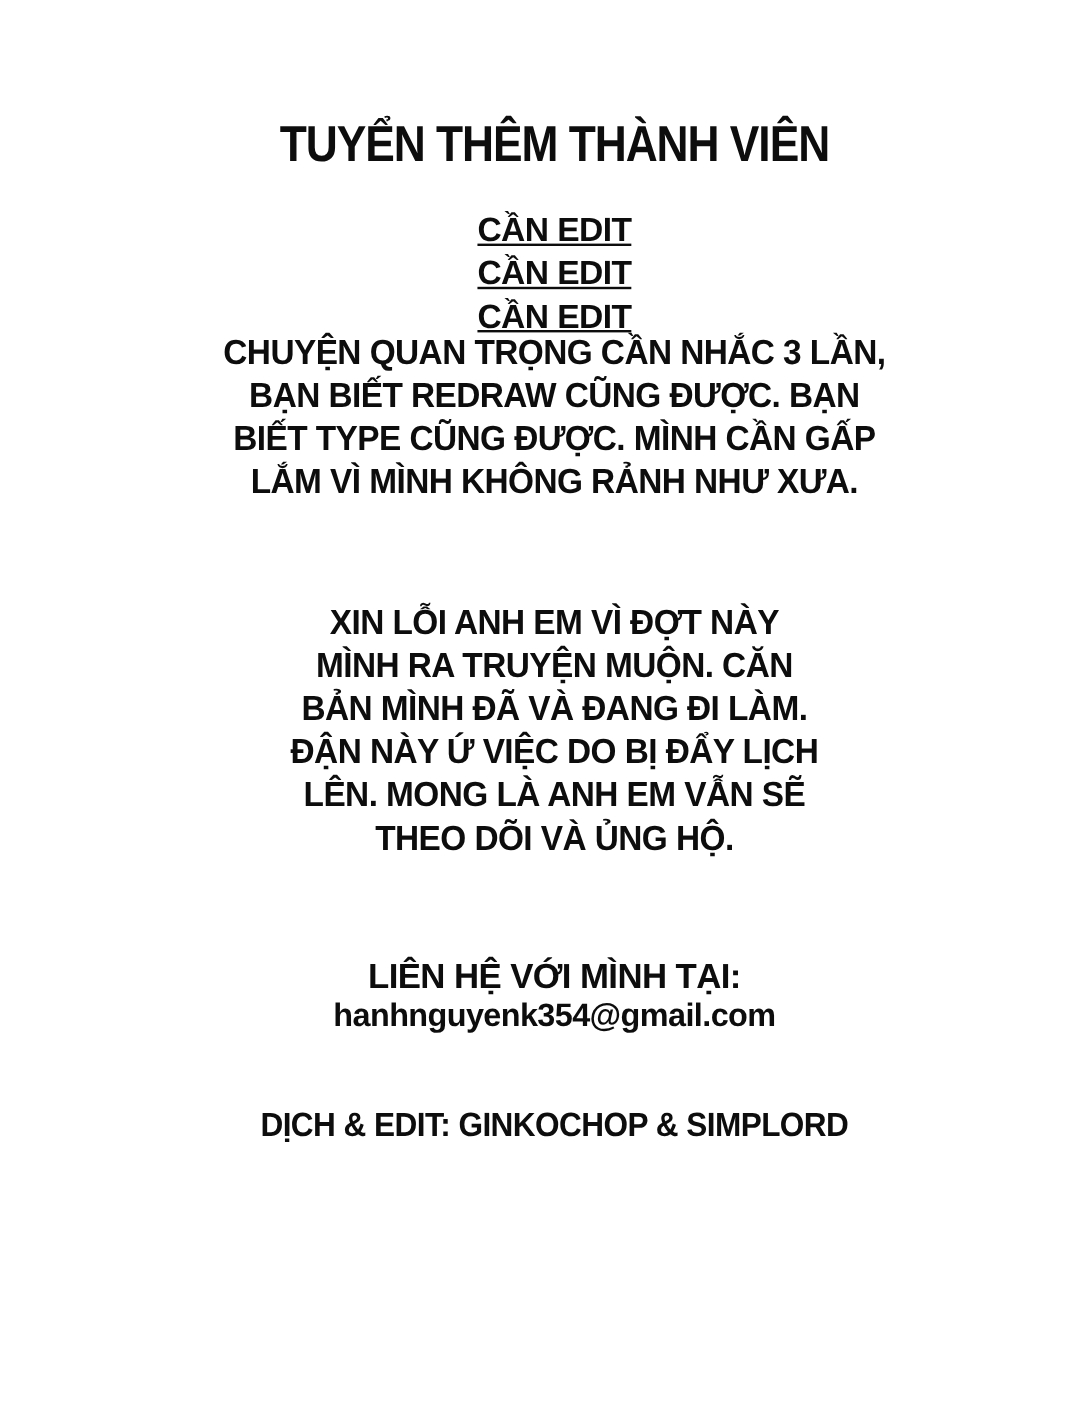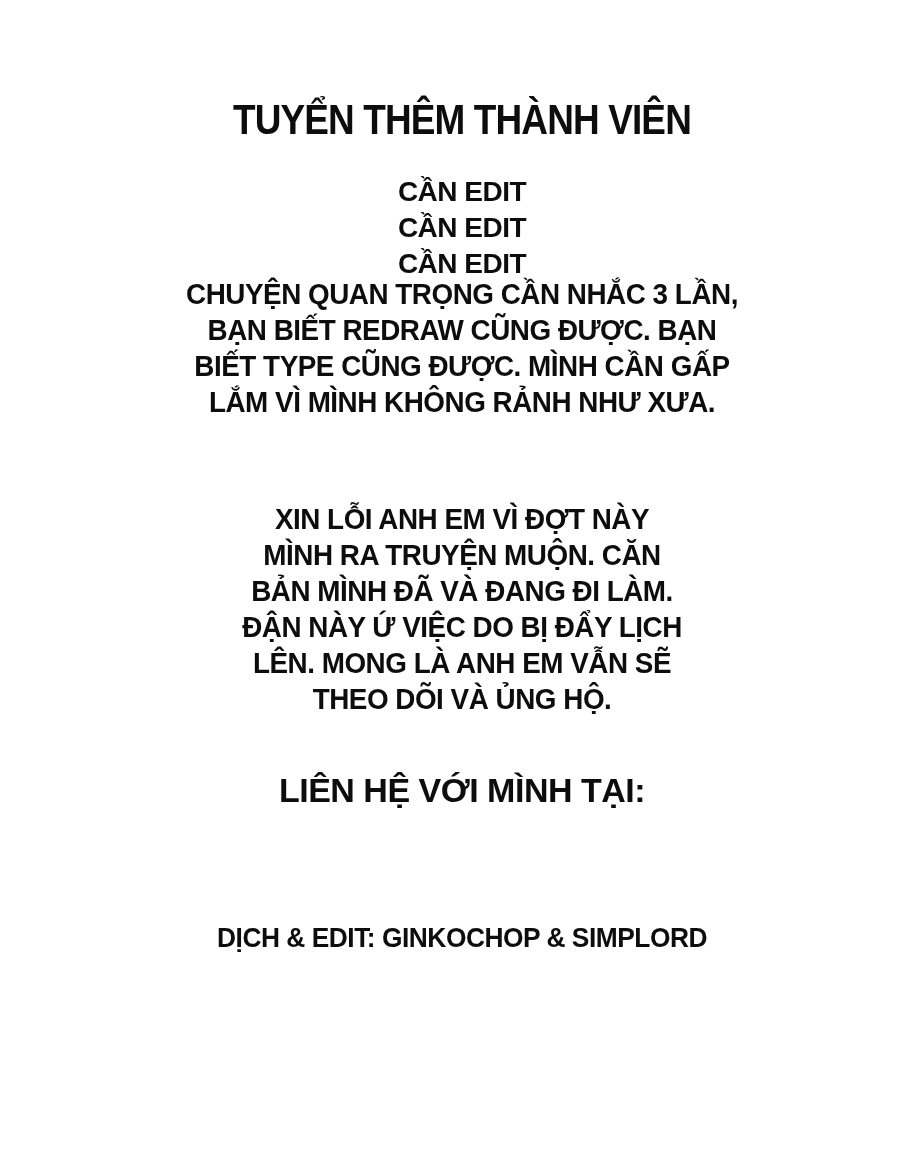--- a/index.html
+++ b/index.html
@@ -36,40 +36,41 @@
     line-height: 48px;
     letter-spacing: -1px;
     transform: scaleX(0.88);
     transform-origin: 50% 50%;
   }
   .recruit {
     top: 174px;
     font-size: 28px;
     line-height: 36px;
     letter-spacing: -0.5px;
+    text-decoration: underline;
   }
   .notice {
     top: 276px;
     font-size: 29px;
     line-height: 36px;
     letter-spacing: -0.5px;
     transform: scaleX(0.96);
     transform-origin: 50% 0;
   }
   .apology {
     top: 501px;
     font-size: 29px;
     line-height: 36px;
     letter-spacing: -0.5px;
     transform: scaleX(0.96);
     transform-origin: 50% 0;
   }
   .contact-label {
-    top: 772px;
-    font-size: 34px;
+    top: 796px;
+    font-size: 29px;
     line-height: 36px;
     letter-spacing: -0.5px;
   }
   .contact-email {
     top: 830px;
     font-size: 27px;
     line-height: 32px;
     letter-spacing: -0.5px;
   }
   .credit {
@@ -105,16 +106,17 @@
     <div>XIN LỖI ANH EM VÌ ĐỢT NÀY</div>
     <div>MÌNH RA TRUYỆN MUỘN. CĂN</div>
     <div>BẢN MÌNH ĐÃ VÀ ĐANG ĐI LÀM.</div>
     <div>ĐẬN NÀY Ứ VIỆC DO BỊ ĐẨY LỊCH</div>
     <div>LÊN. MONG LÀ ANH EM VẪN SẼ</div>
     <div>THEO DÕI VÀ ỦNG HỘ.</div>
   </div>
 
   <div class="block contact-label">LIÊN HỆ VỚI MÌNH TẠI:</div>
 
+  <div class="block contact-email">hanhnguyenk354@gmail.com</div>
 
   <div class="block credit">DỊCH &amp; EDIT: GINKOCHOP &amp; SIMPLORD</div>
 
 </div>
 
 </body></html>

